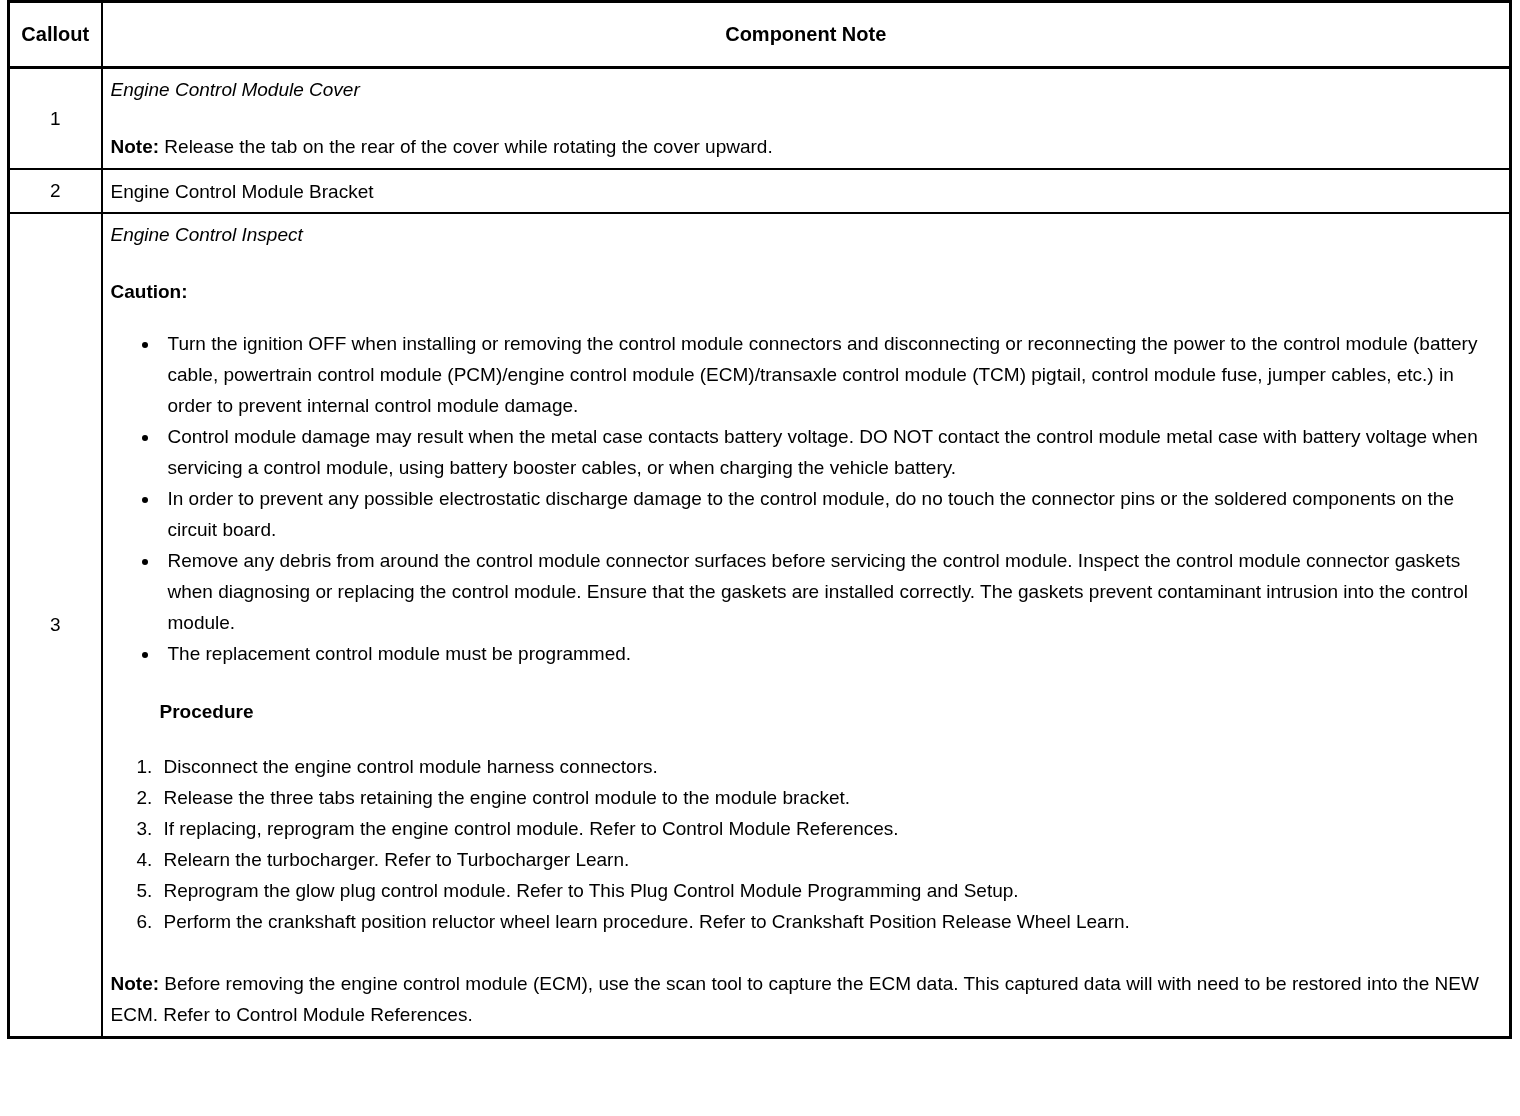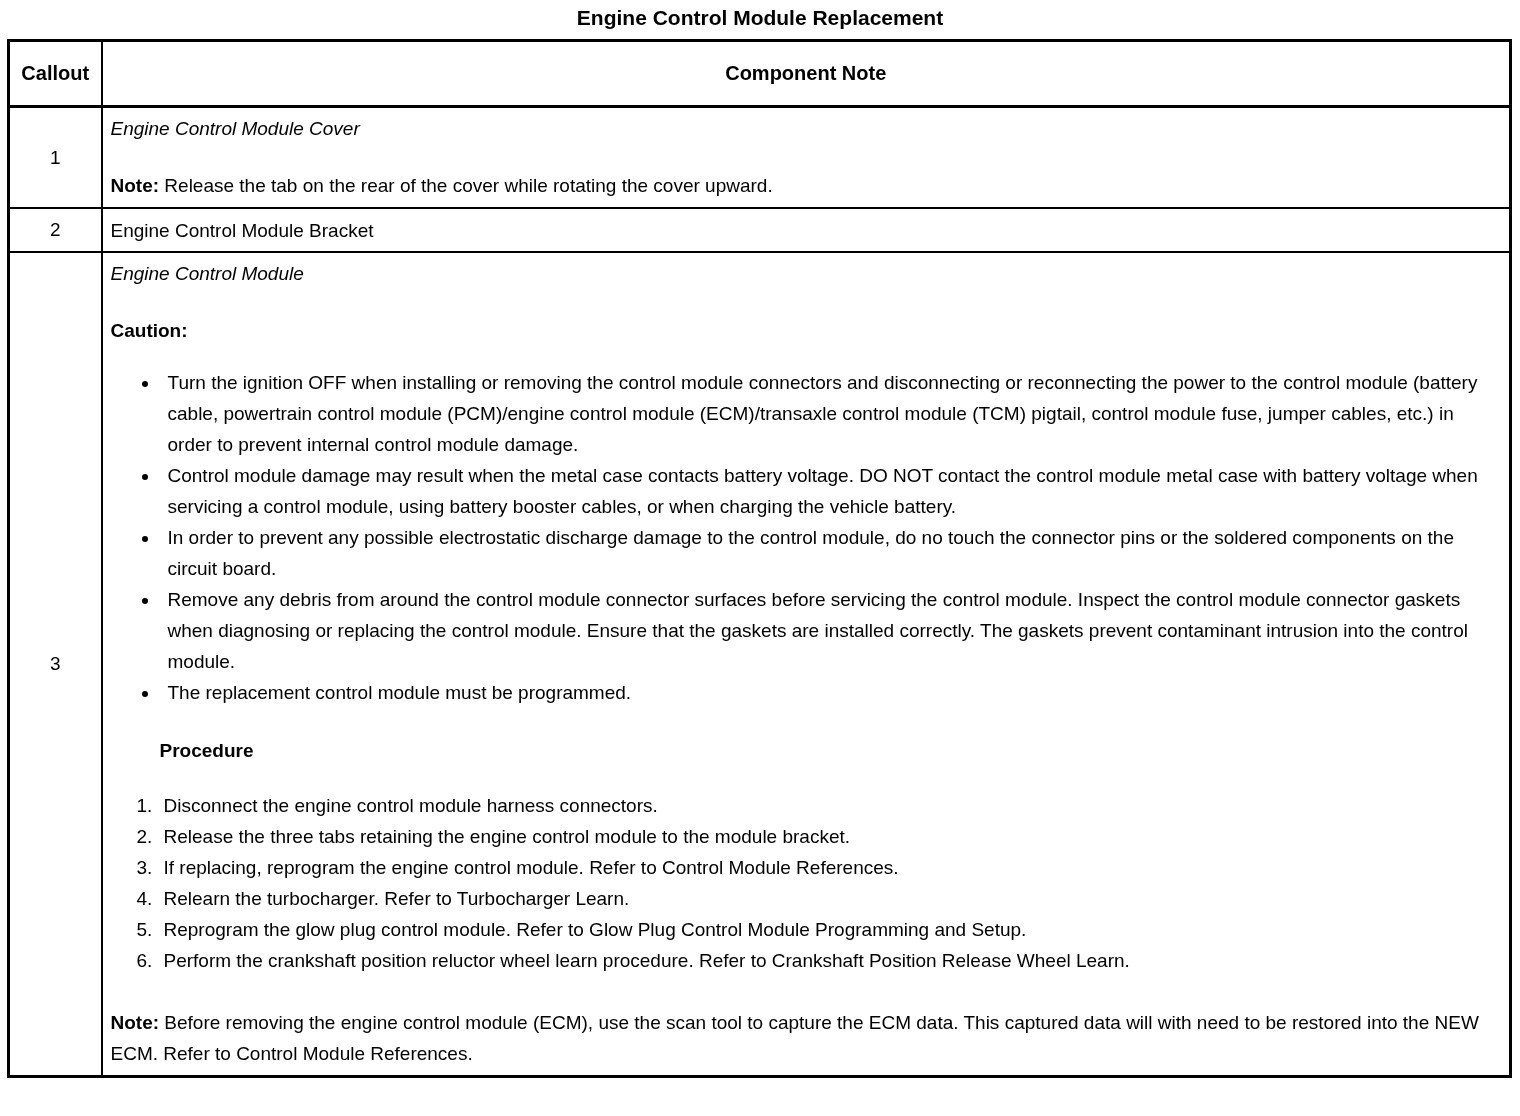--- a/index.html
+++ b/index.html
@@ -70,21 +70,20 @@
     list-style: decimal outside;
   }
   ol.procedure-list li { padding-left: 6px; }
   .row2-name { line-height: 29px; padding-top: 2px; }
 </style>
 </head>
 <body>
 
 <div class="page">
 
-  <div class="title">Engine Control Module Replacement</div>
 
   <table class="spec">
     <thead>
       <tr>
         <th class="col-callout">Callout</th>
         <th>Component Note</th>
       </tr>
     </thead>
     <tbody>
 
@@ -99,40 +98,40 @@
       <tr class="row-2">
         <td class="callout-cell">2</td>
         <td class="content-cell">
           <p class="row2-name">Engine Control Module Bracket</p>
         </td>
       </tr>
 
       <tr class="row-3">
         <td class="callout-cell">3</td>
         <td class="content-cell">
-          <p class="gap-after">Engine Control Module</p>
+          <p class="gap-after">Engine Control Inspect</p>
 
           <p class="caution-label">Caution:</p>
 
           <ul class="caution-list">
             <li>Turn the ignition OFF when installing or removing the control module connectors and disconnecting or reconnecting the power to the control module (battery cable, powertrain control module (PCM)/engine control module (ECM)/transaxle control module (TCM) pigtail, control module fuse, jumper cables, etc.) in order to prevent internal control module damage.</li>
             <li>Control module damage may result when the metal case contacts battery voltage. DO NOT contact the control module metal case with battery voltage when servicing a control module, using battery booster cables, or when charging the vehicle battery.</li>
             <li>In order to prevent any possible electrostatic discharge damage to the control module, do no touch the connector pins or the soldered components on the circuit board.</li>
             <li>Remove any debris from around the control module connector surfaces before servicing the control module. Inspect the control module connector gaskets when diagnosing or replacing the control module. Ensure that the gaskets are installed correctly. The gaskets prevent contaminant intrusion into the control module.</li>
             <li>The replacement control module must be programmed.</li>
           </ul>
 
           <p class="procedure-label">Procedure</p>
 
           <ol class="procedure-list">
             <li>Disconnect the engine control module harness connectors.</li>
             <li>Release the three tabs retaining the engine control module to the module bracket.</li>
             <li>If replacing, reprogram the engine control module. Refer to Control Module References.</li>
             <li>Relearn the turbocharger. Refer to Turbocharger Learn.</li>
-            <li>Reprogram the glow plug control module. Refer to Glow Plug Control Module Programming and Setup.</li>
+            <li>Reprogram the glow plug control module. Refer to This Plug Control Module Programming and Setup.</li>
             <li>Perform the crankshaft position reluctor wheel learn procedure. Refer to Crankshaft Position Release Wheel Learn.</li>
           </ol>
 
           <p><b>Note:</b> <span>Before removing the engine control module (ECM), use the scan tool to capture the ECM data. This captured data will with need to be restored into the NEW ECM. Refer to Control Module References.</span></p>
         </td>
       </tr>
 
     </tbody>
   </table>
 

